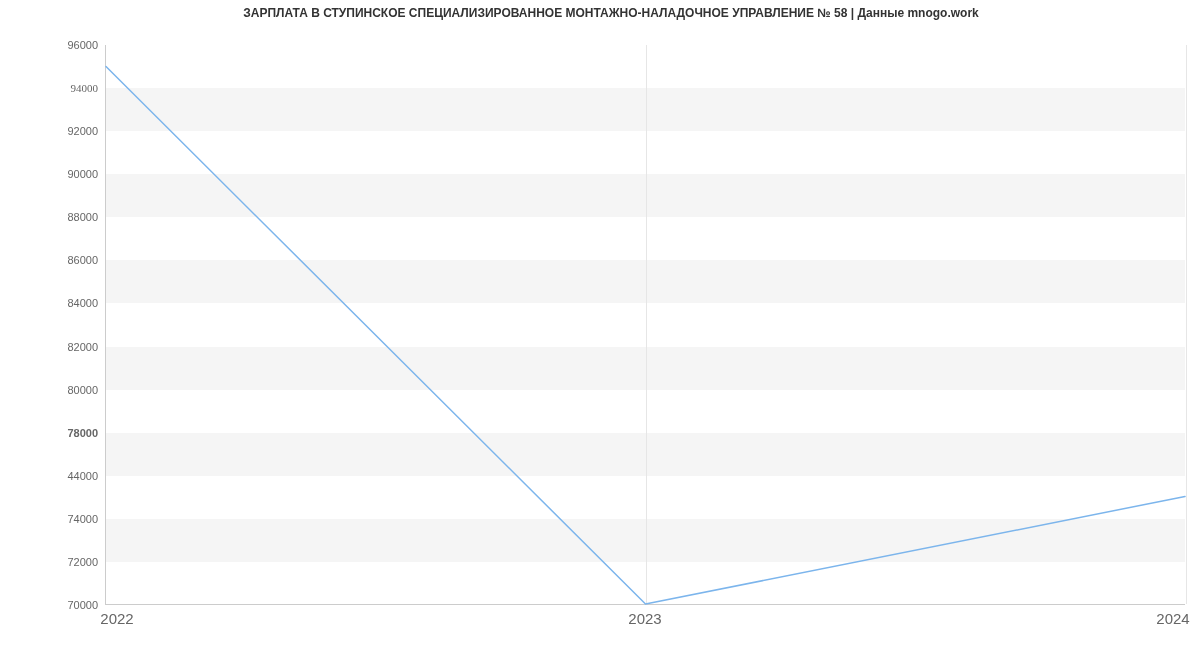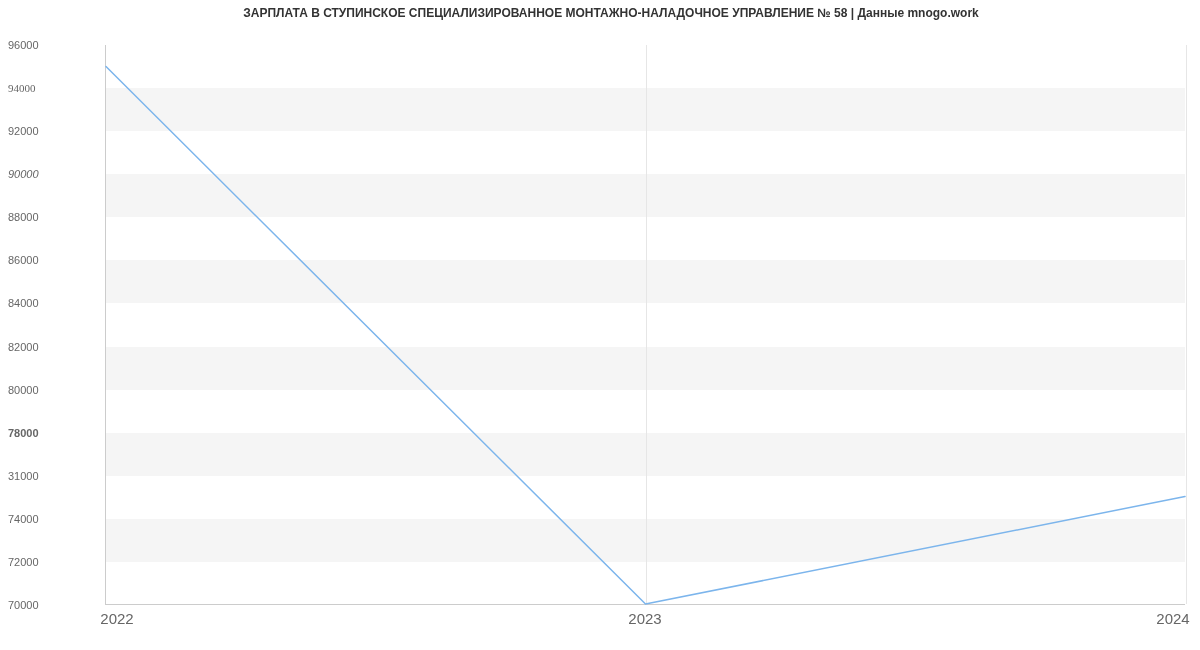--- a/index.html
+++ b/index.html
@@ -40,20 +40,21 @@
   .band {
     position: absolute;
     left: 0;
     width: 100%;
     background: #f5f5f5;
   }
   .ytick-label {
     position: absolute;
     right: 1102px;
     width: 90px;
+    text-align: right;
     font-size: 11px;
     color: #666666;
     transform: translateY(-50%);
   }
   .xtick-label {
     position: absolute;
     top: 610px;
     font-size: 15px;
     color: #666666;
     transform: translateX(-50%);
@@ -96,27 +97,27 @@
       <div class="band" style="top: 43.0769px; height: 43.0769px;"></div>
       <div class="xgrid" style="left: 540px;"></div>
       <div class="xgrid" style="left: 1080px;"></div>
       <svg class="lines" id="svg-lines" preserveAspectRatio="none" viewBox="0 0 1080 560">
         <path d="M0 21.538461538461547 L540 560 L1080 452.3076923076923" class="series-line" stroke="#7cb5ec"></path>
       </svg>
   </div>
 <div class="ytick-label" style="top: 605px;">70000</div>
     <div class="ytick-label" style="top: 561.923px;">72000</div>
     <div class="ytick-label" style="top: 518.846px;">74000</div>
-    <div class="ytick-label" style="top: 475.769px;">31000</div>
+    <div class="ytick-label" style="top: 475.769px;">44000</div>
     <div class="ytick-label" style="top: 432.692px; font-weight: bold;">78000</div>
     <div class="ytick-label" style="top: 389.615px;">80000</div>
     <div class="ytick-label" style="top: 346.538px;">82000</div>
     <div class="ytick-label" style="top: 303.462px;">84000</div>
     <div class="ytick-label" style="top: 260.385px;">86000</div>
     <div class="ytick-label" style="top: 217.308px;">88000</div>
-    <div class="ytick-label" style="top: 174.231px; font-style: italic;">90000</div>
+    <div class="ytick-label" style="top: 174.231px;">90000</div>
     <div class="ytick-label" style="top: 131.154px;">92000</div>
     <div class="ytick-label" style="top: 88.0769px; font-family: Liberation Serif, serif;">94000</div>
     <div class="ytick-label" style="top: 45px;">96000</div>
     <div class="xtick-label" style="left: 117px;">2022</div>
     <div class="xtick-label" style="left: 645px;">2023</div>
     <div class="xtick-label" style="left: 1173px;">2024</div>
   </div>
 
 </body></html>

